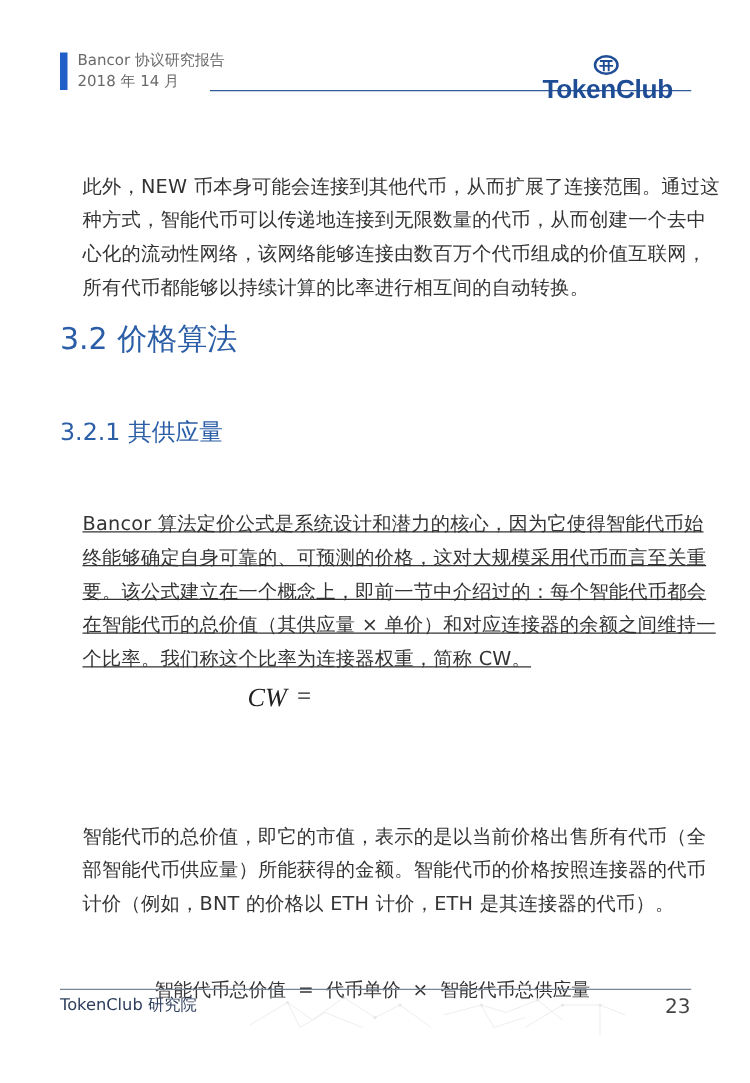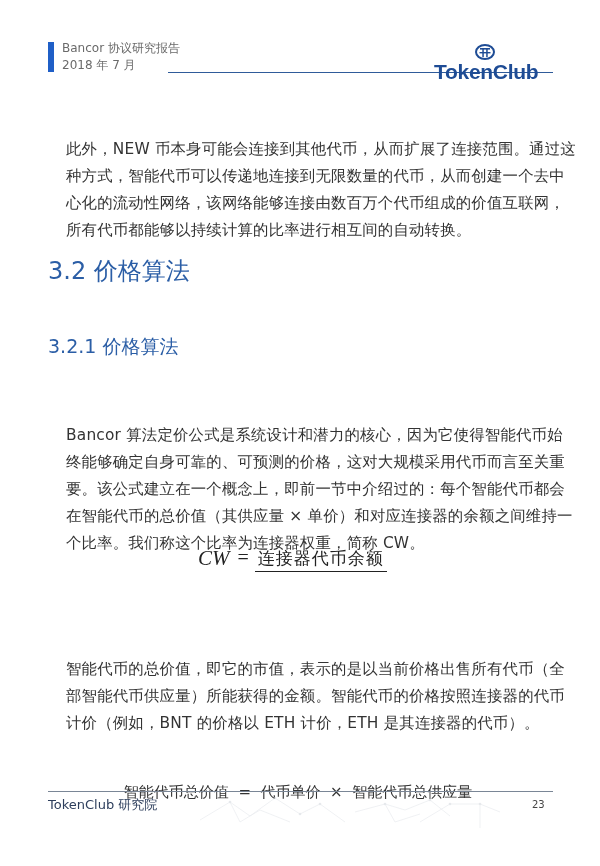--- a/index.html
+++ b/index.html
@@ -12,73 +12,72 @@
     .header-rule { position: absolute; left: 168px; top: 72px; width: 385px; height: 1px; background: #2f5b9a; }
 
     .logo { position: absolute; left: 434px; top: 44px; height: 24px; display: flex; align-items: center; flex-direction: column; }
     .logo-mark { width: 20px; height: 20px; border: 2px solid #1e4c95; border-radius: 50%; box-sizing: border-box;
                  display: flex; align-items: center; justify-content: center; margin-right: 3px; }
     .logo-mark svg { width: 12px; height: 12px; }
     .logo-text { font-family: "Liberation Sans", sans-serif; font-weight: bold; font-size: 21px; color: #1e4c95; letter-spacing: -0.3px; line-height: 24px; }
 
     .para { position: absolute; left: 48px; width: 510px; font-size: 15.4px; line-height: 27px; color: #333333; margin: 18px; letter-spacing: 0.2px; }
     .p1 { top: 118px; }
-    .p2 { top: 404px; }
+    .p2 { top: 388px; text-decoration: underline; }
     .p3 { top: 638px; }
 
     .h2 { position: absolute; left: 48px; top: 256px; font-size: 24px; color: #2b5ea6; line-height: 30px; white-space: nowrap; }
     .h3 { position: absolute; left: 48px; top: 333px; font-size: 19px; color: #2b5ea6; line-height: 26px; white-space: nowrap; }
 
     .formula { position: absolute; left: 198px; top: 546px; display: flex; align-items: flex-start;
                font-family: "Liberation Serif", "DejaVu Serif", serif; color: #222222; }
     .formula .lhs { font-style: italic; font-size: 21px; margin-right: 8px; }
     .formula .eq { font-size: 20px; margin-right: 6px; }
     .fraction { display: flex; flex-direction: column; align-items: center; }
     .fraction .num, .fraction .den { font-family: "DejaVu Serif", serif; font-size: 17px; line-height: 24px; padding: 0 3px; letter-spacing: 1px; }
     .fraction .bar { width: 100%; height: 1px; background: #222222; margin: 1px 0; }
 
     .eq-line { position: absolute; left: 0; width: 596px; top: 780px; text-align: center; font-size: 15px; color: #333333; line-height: 24px; white-space: pre; }
 
     .footer-rule { position: absolute; left: 48px; top: 791px; width: 505px; height: 1px; background: #7a8696; }
     .footer-brand { position: absolute; left: 48px; top: 796px; font-size: 13px; color: #2d3e5c; line-height: 18px; white-space: nowrap; }
-    .footer-page { position: absolute; left: 532px; top: 796px; font-size: 10px; color: #444444; line-height: 18px; }
+    .footer-page { position: absolute; left: 532px; top: 796px; font-size: 16px; color: #444444; line-height: 18px; }
     .network { position: absolute; left: 180px; top: 792px; width: 320px; height: 40px; opacity: 0.5; }
   </style>
 </head>
 <body>
 
 <div class="header-bar"></div>
 <div class="header-title">Bancor 协议研究报告</div>
-<div class="header-date">2018 年 7 月</div>
+<div class="header-date">2018 年 14 月</div>
 <div class="header-rule"></div>
 
 <div class="logo">
   <span class="logo-mark">
     <svg viewBox="0 0 12 12">
       <rect x="1" y="2" width="10" height="1.6" fill="#1e4c95"></rect>
       <rect x="0.5" y="6" width="11" height="1.4" fill="#1e4c95"></rect>
       <rect x="3.3" y="2" width="1.5" height="9" fill="#1e4c95"></rect>
       <rect x="7.2" y="2" width="1.5" height="9" fill="#1e4c95"></rect>
     </svg>
   </span>
   <span class="logo-text">TokenClub</span>
 </div>
 
 <p class="para p1">此外，NEW 币本身可能会连接到其他代币，从而扩展了连接范围。通过这种方式，智能代币可以传递地连接到无限数量的代币，从而创建一个去中心化的流动性网络，该网络能够连接由数百万个代币组成的价值互联网，所有代币都能够以持续计算的比率进行相互间的自动转换。</p>
 
 <div class="h2">3.2  价格算法</div>
-<div class="h3">3.2.1  价格算法</div>
+<div class="h3">3.2.1  其供应量</div>
 
 <p class="para p2">Bancor 算法定价公式是系统设计和潜力的核心，因为它使得智能代币始终能够确定自身可靠的、可预测的价格，这对大规模采用代币而言至关重要。该公式建立在一个概念上，即前一节中介绍过的：每个智能代币都会在智能代币的总价值（其供应量 × 单价）和对应连接器的余额之间维持一个比率。我们称这个比率为连接器权重，简称 CW。</p>
 
 <div class="formula">
   <span class="lhs">CW</span>
   <span class="eq">=</span>
   <span class="fraction">
-    <span class="num">连接器代币余额</span>
     <span class="bar"></span>
   </span>
 </div>
 
 <p class="para p3">智能代币的总价值，即它的市值，表示的是以当前价格出售所有代币（全部智能代币供应量）所能获得的金额。智能代币的价格按照连接器的代币计价（例如，BNT 的价格以 ETH 计价，ETH 是其连接器的代币）。</p>
 
 <div class="eq-line">智能代币总价值  =  代币单价  ×  智能代币总供应量</div>
 
 <div class="footer-rule"></div>
 <svg class="network" viewBox="0 0 320 40">

